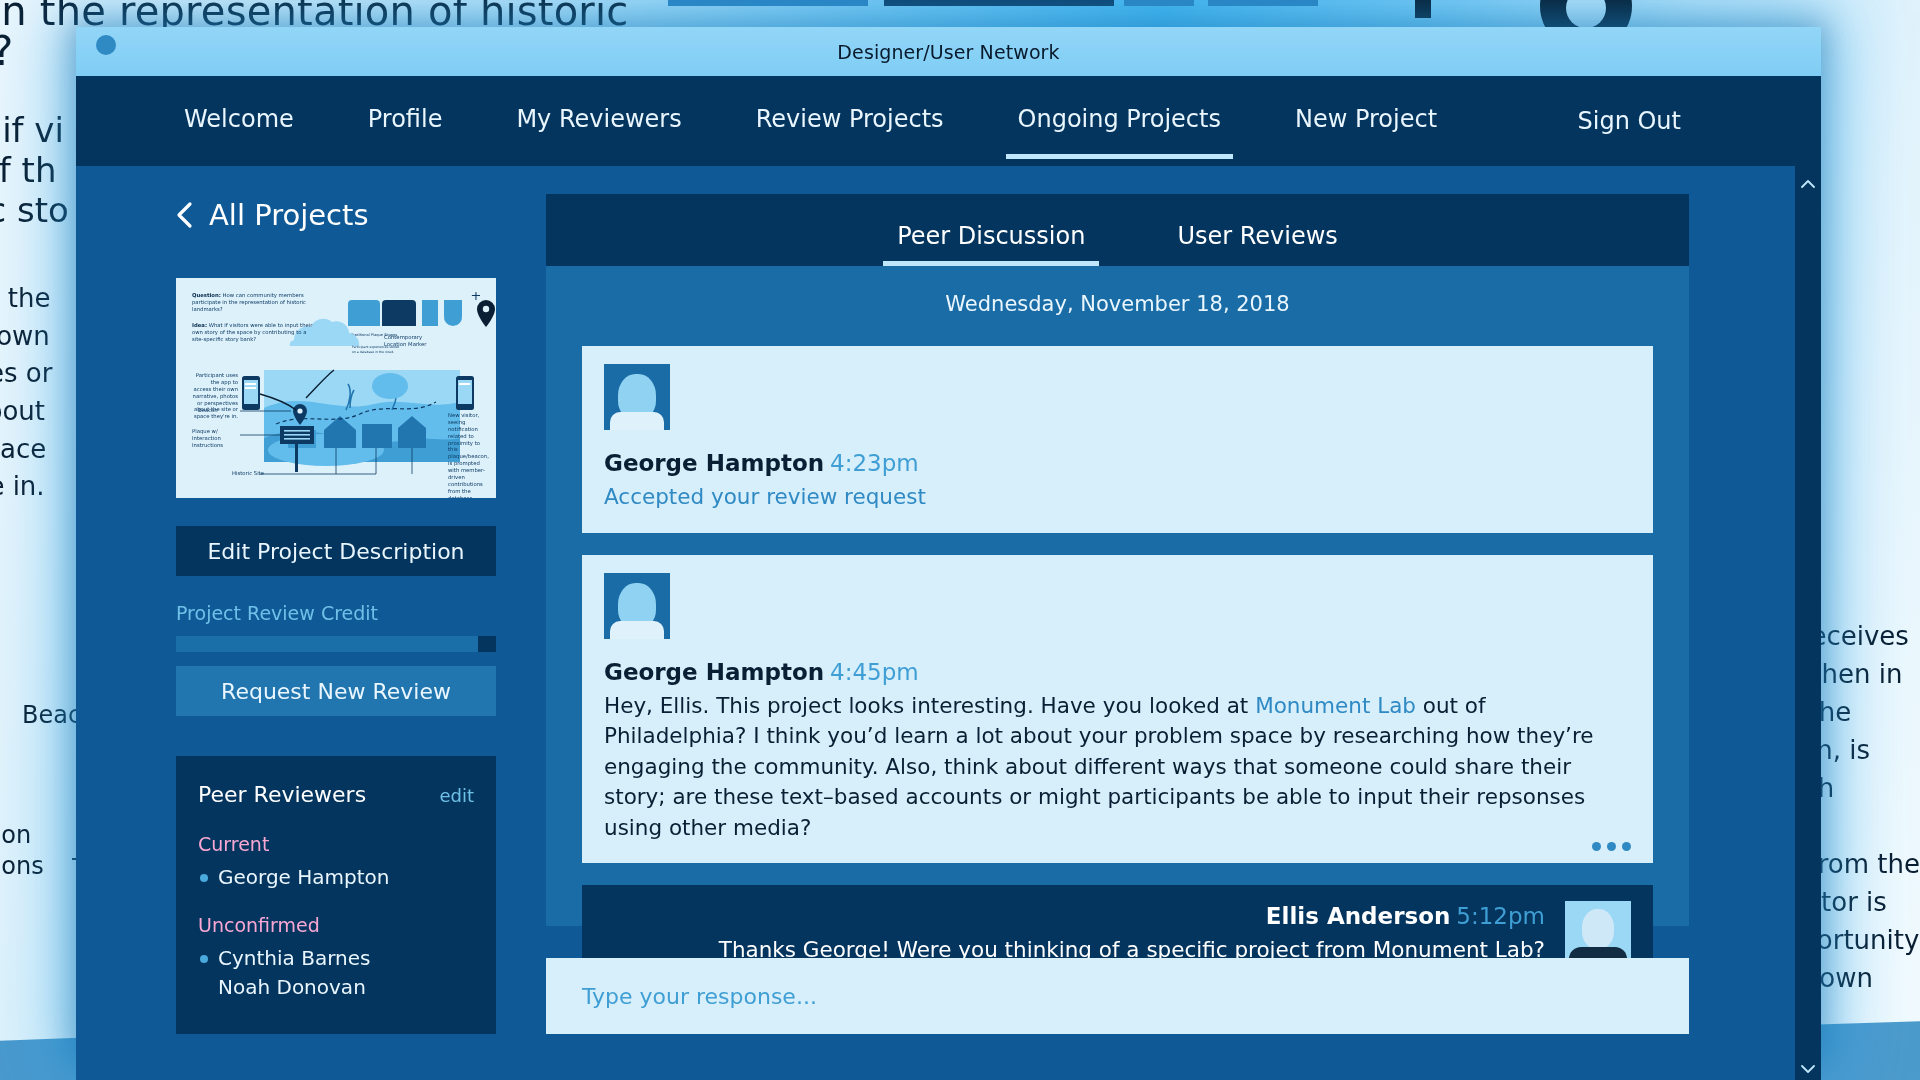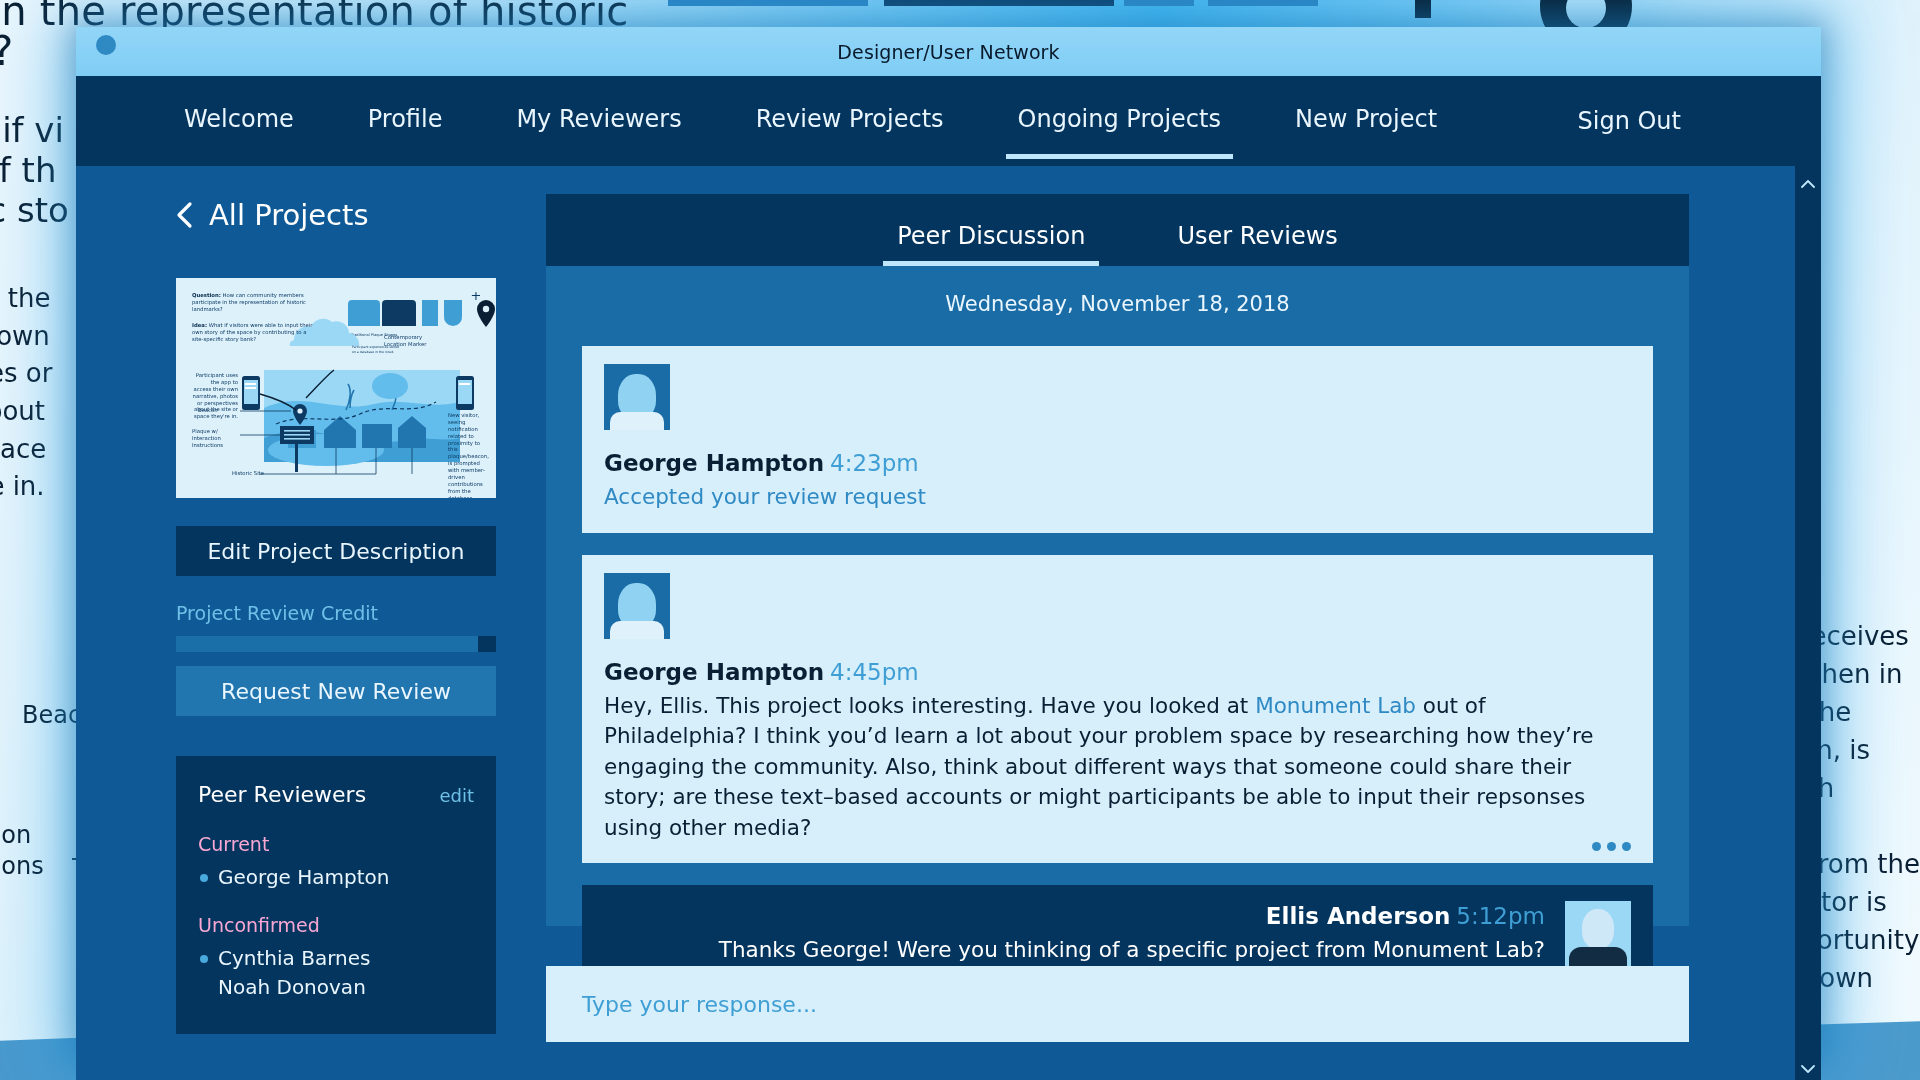--- a/index.html
+++ b/index.html
@@ -295,21 +295,21 @@
   .msg-body.linky { color: #2f8ac4; }
   .msg-body a { color: #2f8ac4; text-decoration: none; }
   .typing {
     position: absolute; right: 22px; bottom: 12px;
     display: flex; gap: 6px;
   }
   .typing i { width: 9px; height: 9px; background: #2f8ac4; border-radius: 50%; display: block; }
 
   #replybox {
     position: absolute;
-    left: 50px; right: 132px; bottom: 44px;
+    left: 50px; right: 132px; bottom: 52px;
     height: 76px;
     background: #d7eefb;
     display: flex; align-items: center;
     padding-left: 36px;
   }
   #reply-placeholder {
     font-size: 22px; color: #3f9fd4;
     font-family: "DejaVu Sans", sans-serif;
   }
 

